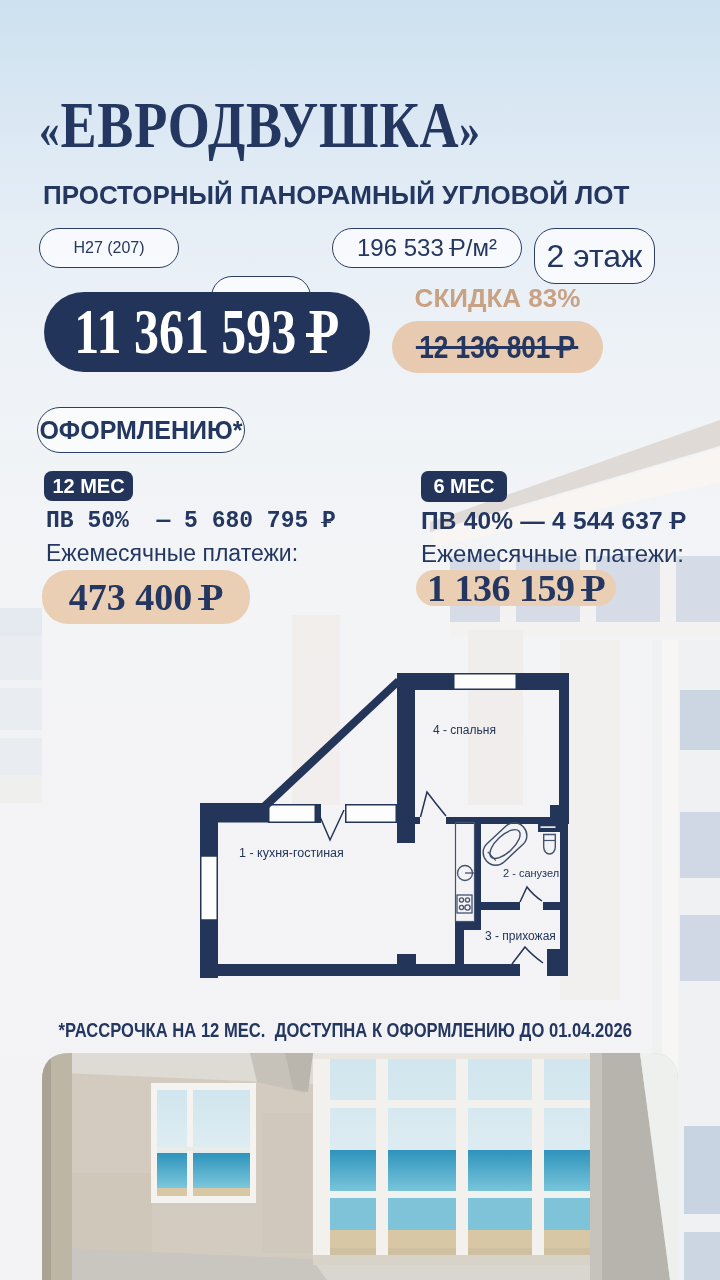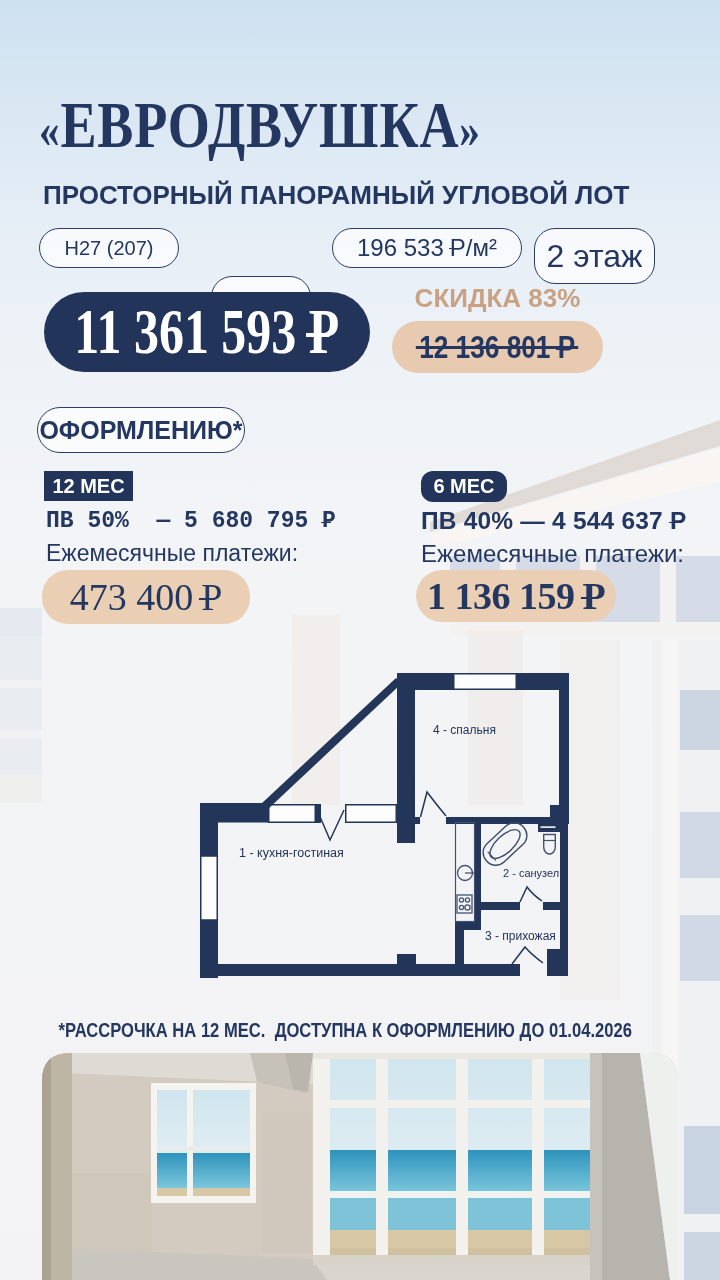--- a/index.html
+++ b/index.html
@@ -49,55 +49,55 @@
     <rect x="680" y="915" width="40" height="66" fill="#cfd8e4"></rect>
     <rect x="684" y="1126" width="36" height="88" fill="#c9d4e2"></rect>
     <rect x="684" y="1232" width="36" height="48" fill="#ccd6e3"></rect>
   </g>
 </svg>
 
 <div class="abs navy" style="left:39px;top:87px;font-family:'Liberation Serif',serif;font-weight:bold;font-size:66px;letter-spacing:1px;transform:scale(0.82,1);transform-origin:left top;"><span style="font-size:0.76em;">«</span>ЕВРОДВУШКА<span style="font-size:0.76em;">»</span></div>
 
 <div class="abs navy" style="left:43px;top:180px;font-weight:bold;font-size:26px;">ПРОСТОРНЫЙ ПАНОРАМНЫЙ УГЛОВОЙ ЛОТ</div>
 
-<div class="abs navy" style="left:39px;top:228px;width:140px;height:40px;border:1.5px solid #2c3e63;border-radius:21px;background:rgba(253,254,255,0.72);box-sizing:border-box;display:flex;align-items:center;justify-content:center;font-size:20px;">Н27 (207)</div>
+<div class="abs navy" style="left:39px;top:228px;width:140px;height:40px;border:1.5px solid #2c3e63;border-radius:21px;background:rgba(253,254,255,0.72);box-sizing:border-box;display:flex;align-items:center;justify-content:center;font-size:16px;">Н27 (207)</div>
 
 <div class="abs navy" style="left:211px;top:228px;width:100px;height:52px;border:1.5px solid #2c3e63;border-radius:21px;background:rgba(253,254,255,0.72);box-sizing:border-box;display:flex;align-items:center;justify-content:center;font-size:28px;margin-top:48px;">61,5 м²</div>
 
 <div class="abs navy" style="left:332px;top:228px;width:190px;height:40px;border:1.5px solid #2c3e63;border-radius:21px;background:rgba(253,254,255,0.72);box-sizing:border-box;display:flex;align-items:center;justify-content:center;font-size:24px;">196 533 <span class="rub" style="margin-left:6px;">Р<i></i></span>/м²</div>
 
 <div class="abs navy" style="left:534px;top:228px;width:121px;height:56px;border:1.5px solid #2c3e63;border-radius:21px;background:rgba(253,254,255,0.72);box-sizing:border-box;display:flex;align-items:center;justify-content:center;font-size:32px;">2 этаж</div>
 
 <div class="abs" style="left:44px;top:292px;width:326px;height:80px;border-radius:40px;background:#223459;color:#ffffff;display:flex;align-items:center;justify-content:center;font-family:'Liberation Serif',serif;font-weight:bold;font-size:64px;">
     <span style="transform:scale(0.78,1);display:flex;align-items:center;">11&nbsp;361&nbsp;593 <span class="rub" style="margin-left:16px;">Р<i></i></span></span>
   </div>
 
 <div class="abs" style="left:392px;top:283px;width:211px;text-align:center;color:#c9a183;font-weight:bold;font-size:26px;">СКИДКА 83%</div>
 
 <div class="abs" style="left:392px;top:321px;width:211px;height:52px;border-radius:26px;background:#e7cab0;display:flex;align-items:center;justify-content:center;">
   <span class="navy" style="font-weight:bold;font-size:32px;position:relative;transform:scale(0.82,1);display:inline-block;">12&nbsp;136&nbsp;801 <span class="rub">Р<i></i></span><span style="position:absolute;left:-4px;right:-4px;top:46%;border-top:3px solid #243760;"></span></span>
 </div>
 
 <div class="abs navy" style="left:37px;top:407px;width:208px;height:46px;border:1.5px solid #2c3e63;border-radius:24px;box-sizing:border-box;background:rgba(253,254,255,0.72);display:flex;align-items:center;justify-content:center;font-weight:bold;font-size:25px;">ОФОРМЛЕНИЮ*</div>
 
-<div class="abs" style="left:44px;top:471px;width:89px;height:30px;border-radius:0;background:#223459;color:#fff;display:flex;align-items:center;justify-content:center;font-weight:bold;font-size:20px;">12 МЕС</div>
+<div class="abs" style="left:44px;top:471px;width:89px;height:30px;border-radius:8px;background:#223459;color:#fff;display:flex;align-items:center;justify-content:center;font-weight:bold;font-size:20px;">12 МЕС</div>
 
 <div class="abs navy" style="left:46px;top:508px;font-weight:bold;font-size:23px;font-family:Liberation Mono, monospace;">ПВ 50% &nbsp;— 5&nbsp;680&nbsp;795 <span class="rub">Р<i></i></span></div>
 
 <div class="abs navy" style="left:46px;top:540px;font-size:23px;">Ежемесячные платежи:</div>
 
-<div class="abs" style="left:42px;top:570px;width:208px;height:54px;border-radius:26px;background:#eacfb5;display:flex;align-items:center;justify-content:center;font-family:'Liberation Serif',serif;font-weight:normal;font-size:38px;color:#243760;">473&nbsp;400 <span class="rub" style="margin-left:8px;">Р<i></i></span></div>
-
-<div class="abs" style="left:421px;top:471px;width:86px;height:31px;border-radius:12px;background:#223459;color:#fff;display:flex;align-items:center;justify-content:center;font-weight:bold;font-size:20px;">6 МЕС</div>
+<div class="abs" style="left:42px;top:570px;width:208px;height:54px;border-radius:26px;background:#eacfb5;display:flex;align-items:center;justify-content:center;font-family:'Liberation Serif',serif;font-weight:bold;font-size:38px;color:#243760;">473&nbsp;400 <span class="rub" style="margin-left:8px;">Р<i></i></span></div>
+
+<div class="abs" style="left:421px;top:471px;width:86px;height:31px;border-radius:7px;background:#223459;color:#fff;display:flex;align-items:center;justify-content:center;font-weight:bold;font-size:20px;">6 МЕС</div>
 
 <div class="abs navy" style="left:421px;top:507px;font-weight:bold;font-size:24.5px;letter-spacing:0.2px;">ПВ 40% — 4&nbsp;544&nbsp;637 <span class="rub">Р<i></i></span></div>
 
 <div class="abs navy" style="left:421px;top:540px;font-size:24px;">Ежемесячные платежи:</div>
 
-<div class="abs" style="left:416px;top:570px;width:200px;height:52px;border-radius:26px;background:#eacfb5;display:flex;align-items:center;justify-content:center;font-family:'Liberation Serif',serif;font-weight:bold;font-size:38px;letter-spacing:-0.5px;color:#243760;">1&nbsp;136&nbsp;159 <span class="rub" style="margin-left:8px;">Р<i></i></span></div>
+<div class="abs" style="left:416px;top:570px;width:200px;height:36px;border-radius:26px;background:#eacfb5;display:flex;align-items:center;justify-content:center;font-family:'Liberation Serif',serif;font-weight:bold;font-size:38px;letter-spacing:-0.5px;color:#243760;">1&nbsp;136&nbsp;159 <span class="rub" style="margin-left:8px;">Р<i></i></span></div>
 
 <svg class="abs" style="left:190px;top:650px" width="395" height="340" viewBox="190 650 395 340">
   <g fill="#233558" stroke="none">
 
     <rect x="200" y="803" width="18" height="175"></rect>
 
     <rect x="200.75" y="856" width="16.5" height="64" fill="#fdfdfd" stroke="#233558" stroke-width="1.5"></rect>
 
     <rect x="200" y="803" width="70" height="19.5"></rect>
 

